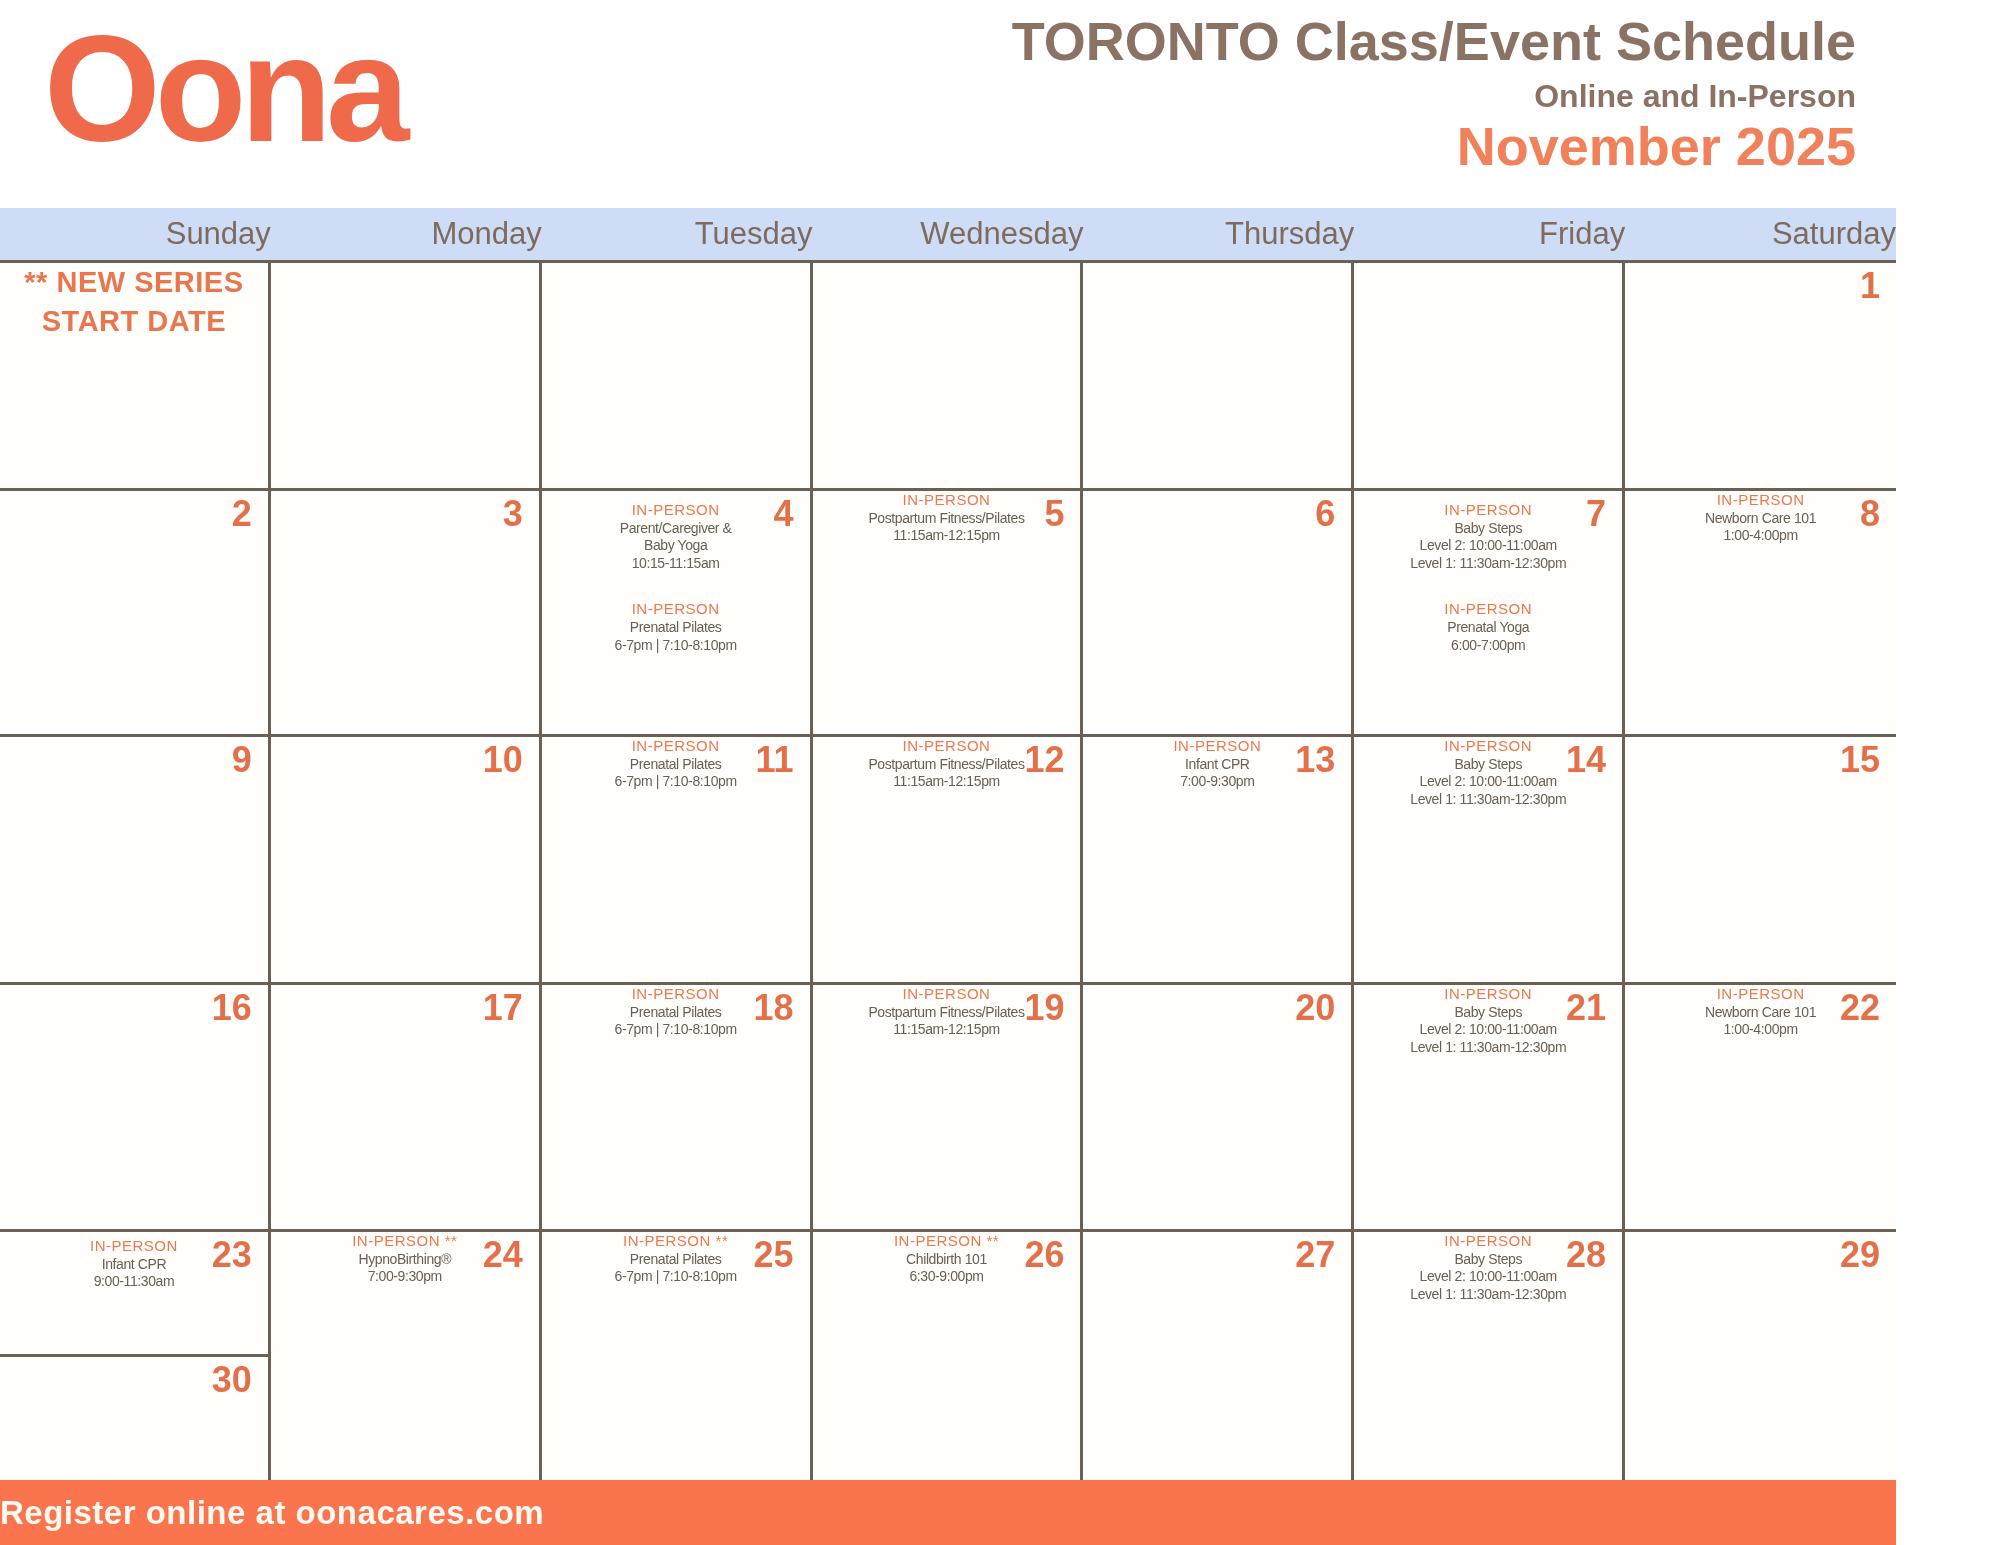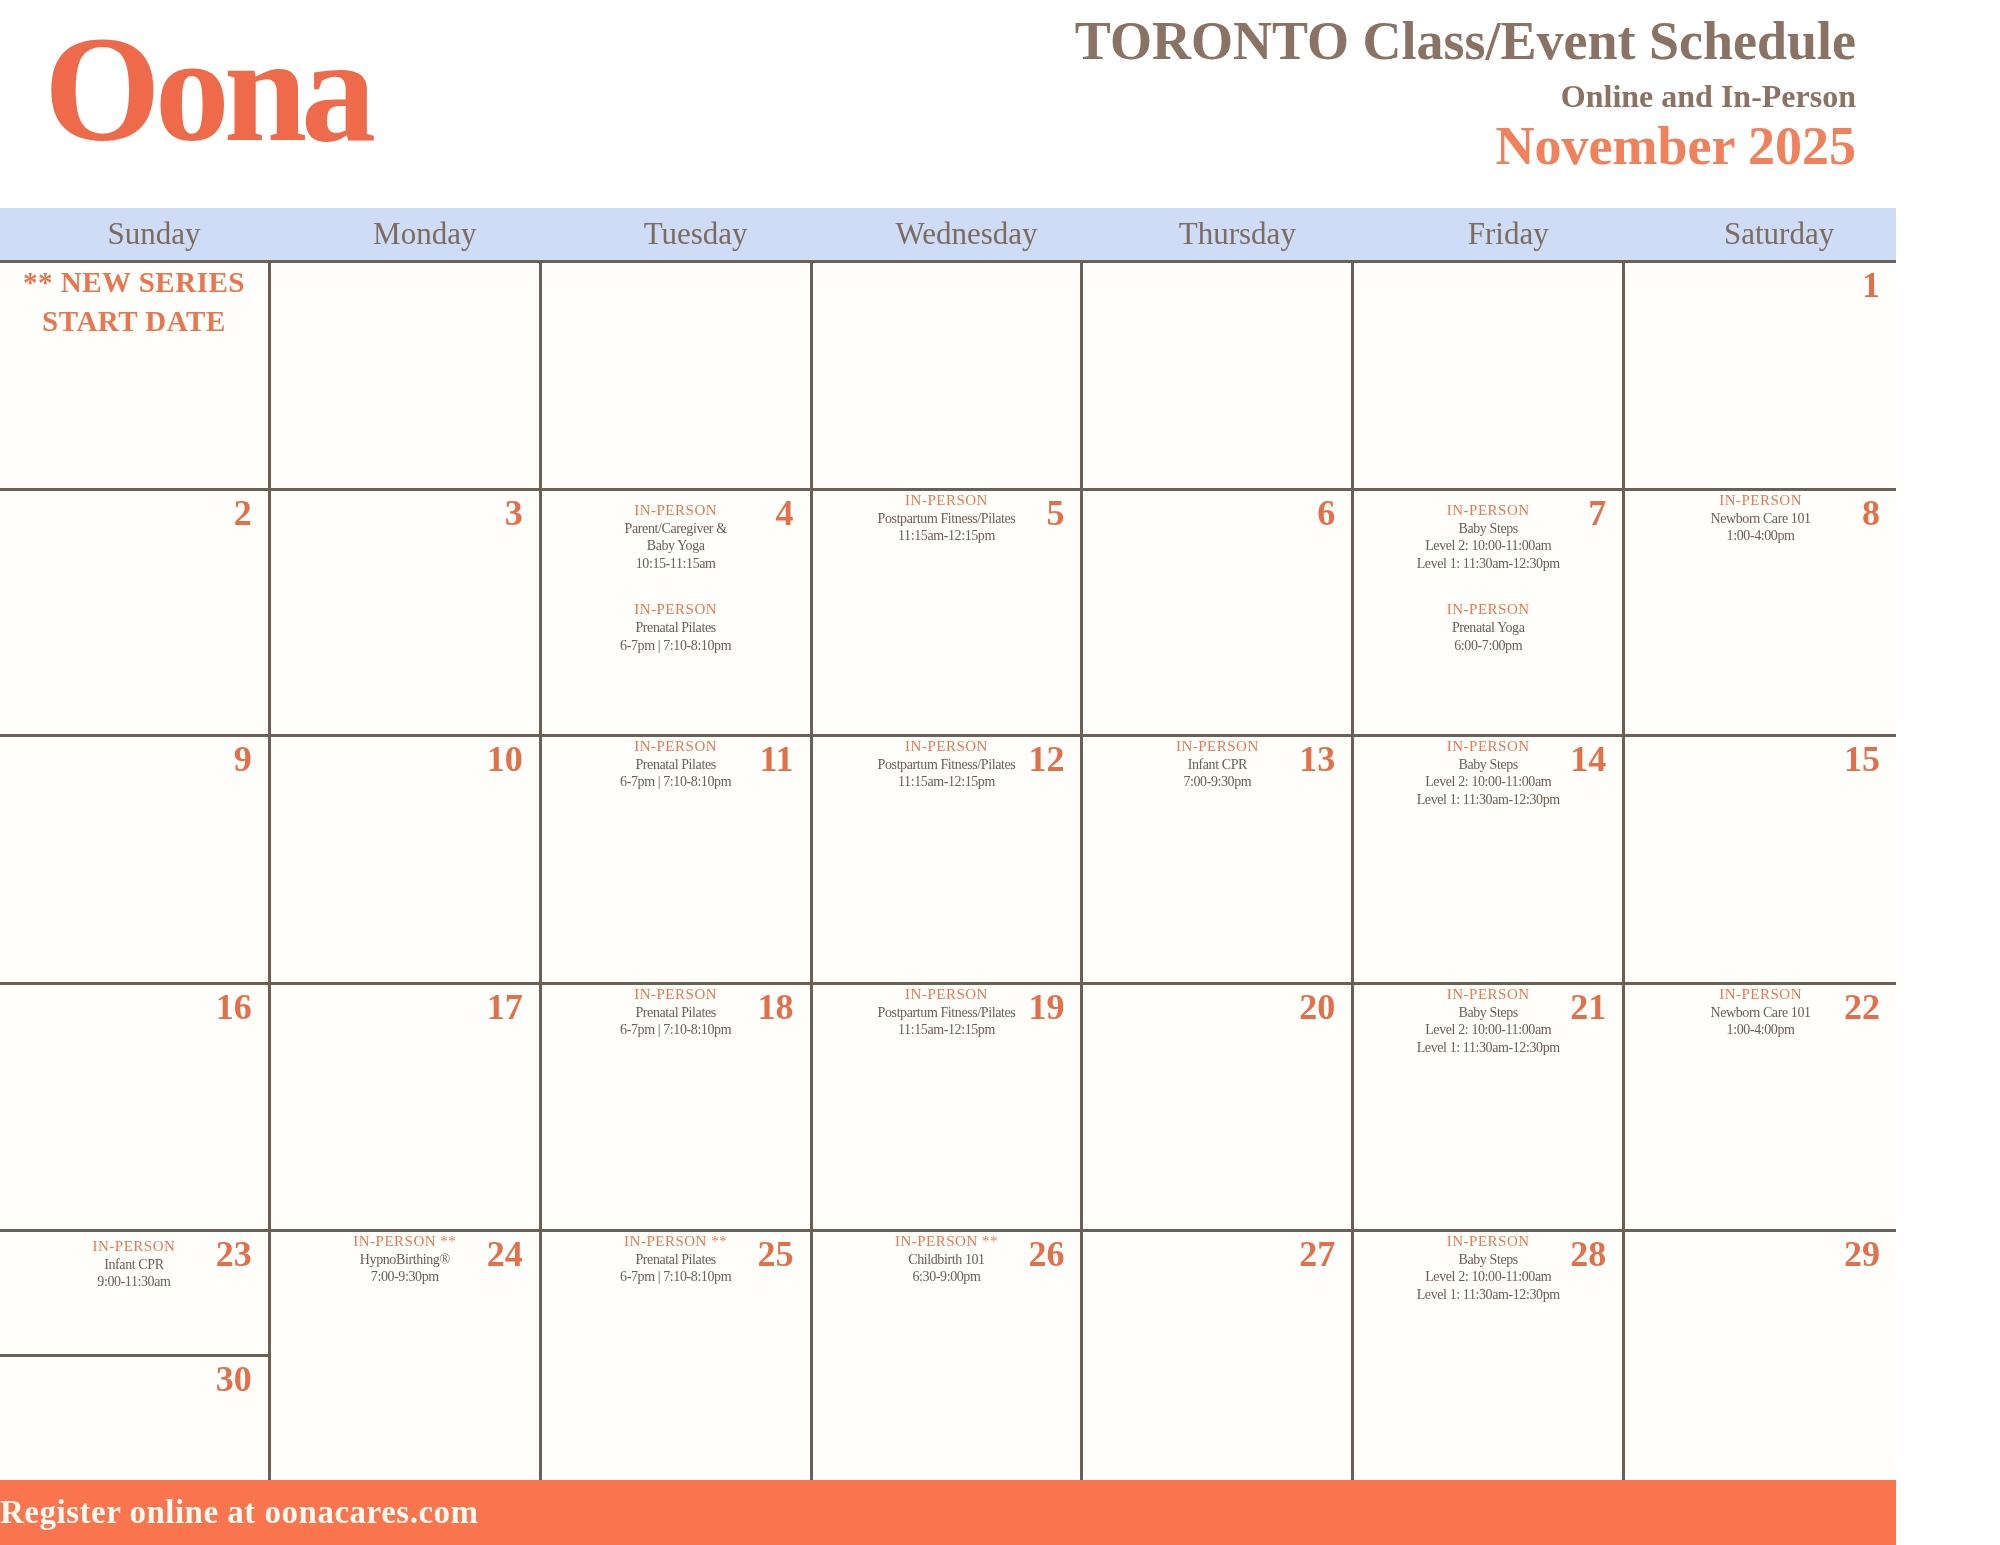--- a/index.html
+++ b/index.html
@@ -1,37 +1,37 @@
 <!DOCTYPE html>
 <html><head>
 <meta charset="utf-8">
 <style>
   html,body{margin:0;padding:0;background:#ffffff;}
   .page{
     position:relative;width:1896px;height:1545px;background:#fde047;
-    font-family:Liberation Serif, serif;overflow:hidden;
+    font-family:Liberation Sans, sans-serif;overflow:hidden;
   }
   
   .header{position:relative;height:205px;background:#ffffff;}
   .logo{
     position:absolute;left:44px;top:14px;
     font-size:150px;line-height:1;font-weight:bold;
     color:#EF6A4B;letter-spacing:-6px;
   }
   .title-block{position:absolute;right:40px;top:12px;text-align:right;}
   .title{font-size:54px;font-weight:bold;color:#8A7264;line-height:1.08;}
   .subtitle{font-size:32px;font-weight:bold;color:#8A7264;line-height:1.18;margin-top:8px;}
   .month{font-size:54px;font-weight:bold;color:#F0815A;line-height:1.12;}
   
   .weekday-row{
     display:grid;grid-template-columns:repeat(7,1fr);
     height:55px;background:#CFDCF5;align-items:center;
     border-top:3px solid #ffffff;box-sizing:border-box;
   }
-  .weekday{text-align:center;font-size:31px;color:#7C6B5E;padding-left:37px;}
+  .weekday{text-align:right;font-size:31px;color:#7C6B5E;padding-left:37px;}
   
   .grid{
     display:grid;grid-template-columns:repeat(7,1fr);
     grid-template-rows:228px 246px 248px 247px 248px;
     border-top:3px solid #6B6055;background:#FFFEFB;
   }
   .cell{position:relative;box-sizing:border-box;overflow:hidden;
     border-right:3px solid #6B6055;border-bottom:3px solid #6B6055;}
   .cell:nth-child(7n){border-right:none;}
   .cell:nth-child(n+29){border-bottom:none;}

